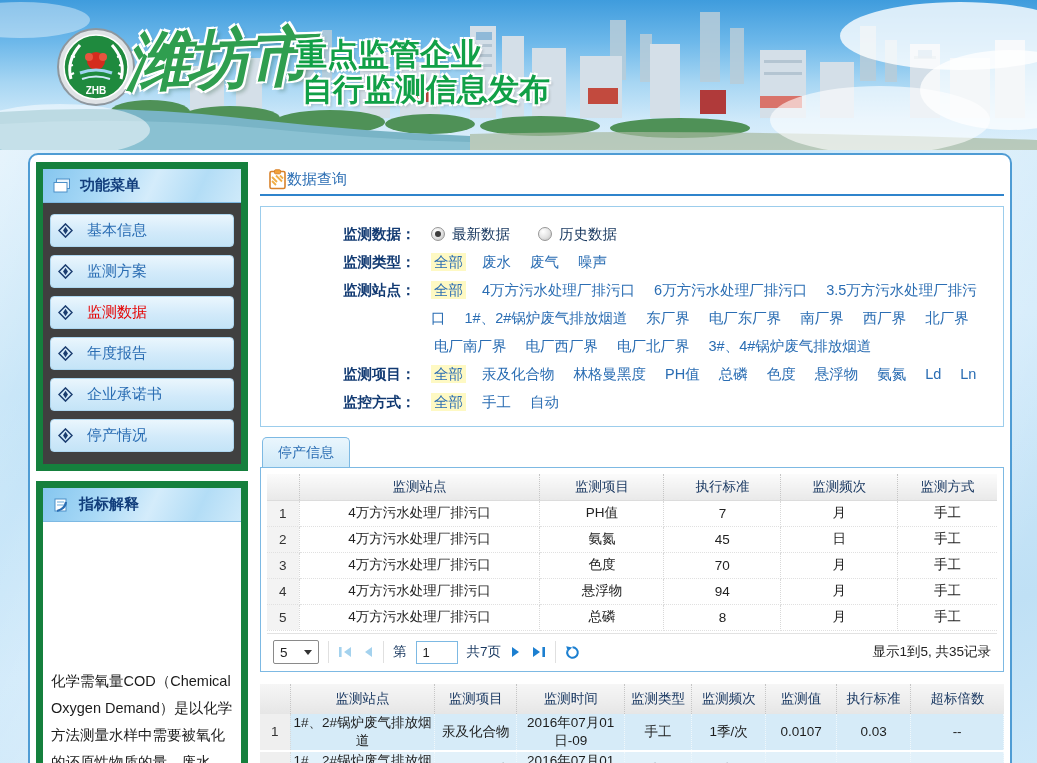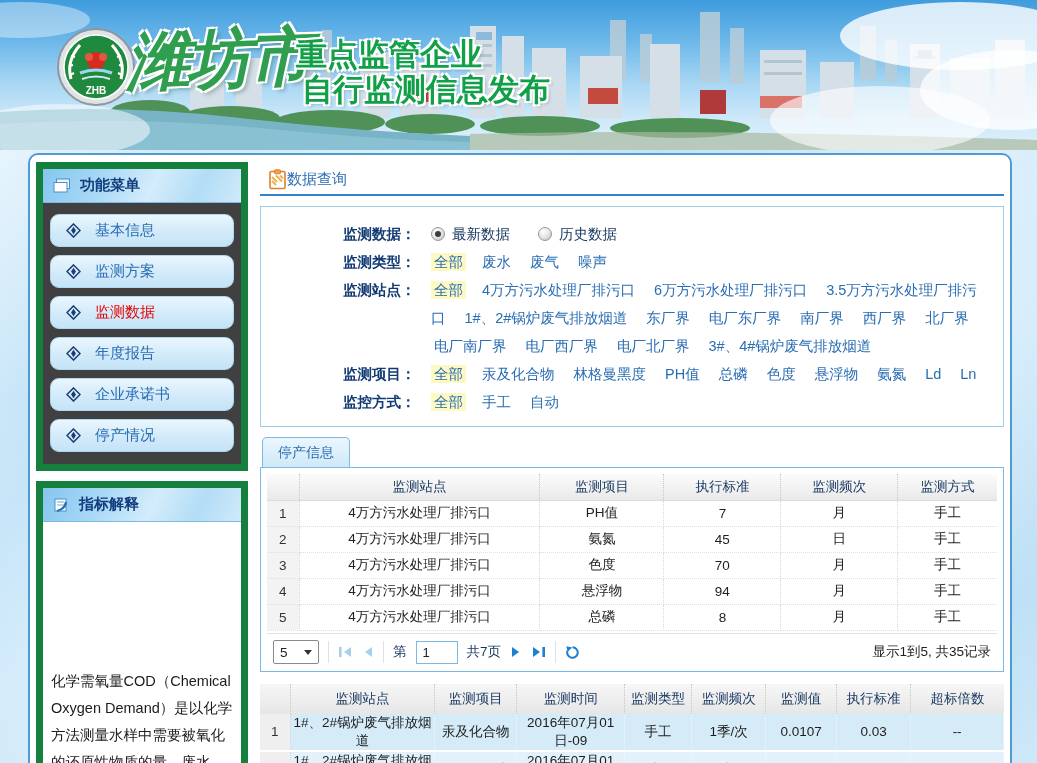--- a/index.html
+++ b/index.html
@@ -30,21 +30,21 @@
     border: 2px solid #4f9cd4; border-radius: 10px 10px 0 0; padding: 7px 6px; display: flex; gap: 12px; min-height: 640px; }
 
   
   .sidebar { width: 212px; flex: none; }
   .panel { border: 7px solid #15803d; background: #404040; }
   .panel-header { height: 34px; display: flex; align-items: center; gap: 9px; padding: 0 10px;
     background: linear-gradient(115deg, #85c6ef 0%, #a9d9f6 30%, #d4ecfb 55%, #b3ddf6 78%, #cfeafa 100%);
     border-bottom: 1px solid #7db9e3; color: #123e7c; font-size: 15px; font-weight: bold; }
   .menu-list { padding: 11px 7px 4px 7px; }
   .menu-item { height: 33px; margin-bottom: 8px; display: flex; align-items: center; gap: 14px;
-    padding-left: 15px; border: 1px solid #aed7f0; border-radius: 9px;
+    padding-left: 7px; border: 1px solid #aed7f0; border-radius: 4px;
     background: linear-gradient(180deg, #eaf6fd 0%, #d2eafa 55%, #c4e4f7 100%); cursor: pointer; }
   .menu-item .mlabel { color: #2a6db3; font-size: 15px; }
   .menu-item.active .mlabel { color: #e60000; }
   .indicator-panel { margin-top: 10px; }
   .indicator-body { height: 440px; padding: 0 8px; overflow: hidden; background: #fff; }
   .indicator-text { padding-top: 146px; font-size: 14.5px; line-height: 27px; color: #1c1c1c; }
 
   
   .main { flex: 1; min-width: 0; }
   .main-header { height: 32px; display: flex; align-items: center; gap: 0; padding: 0 4px 0 8px;

